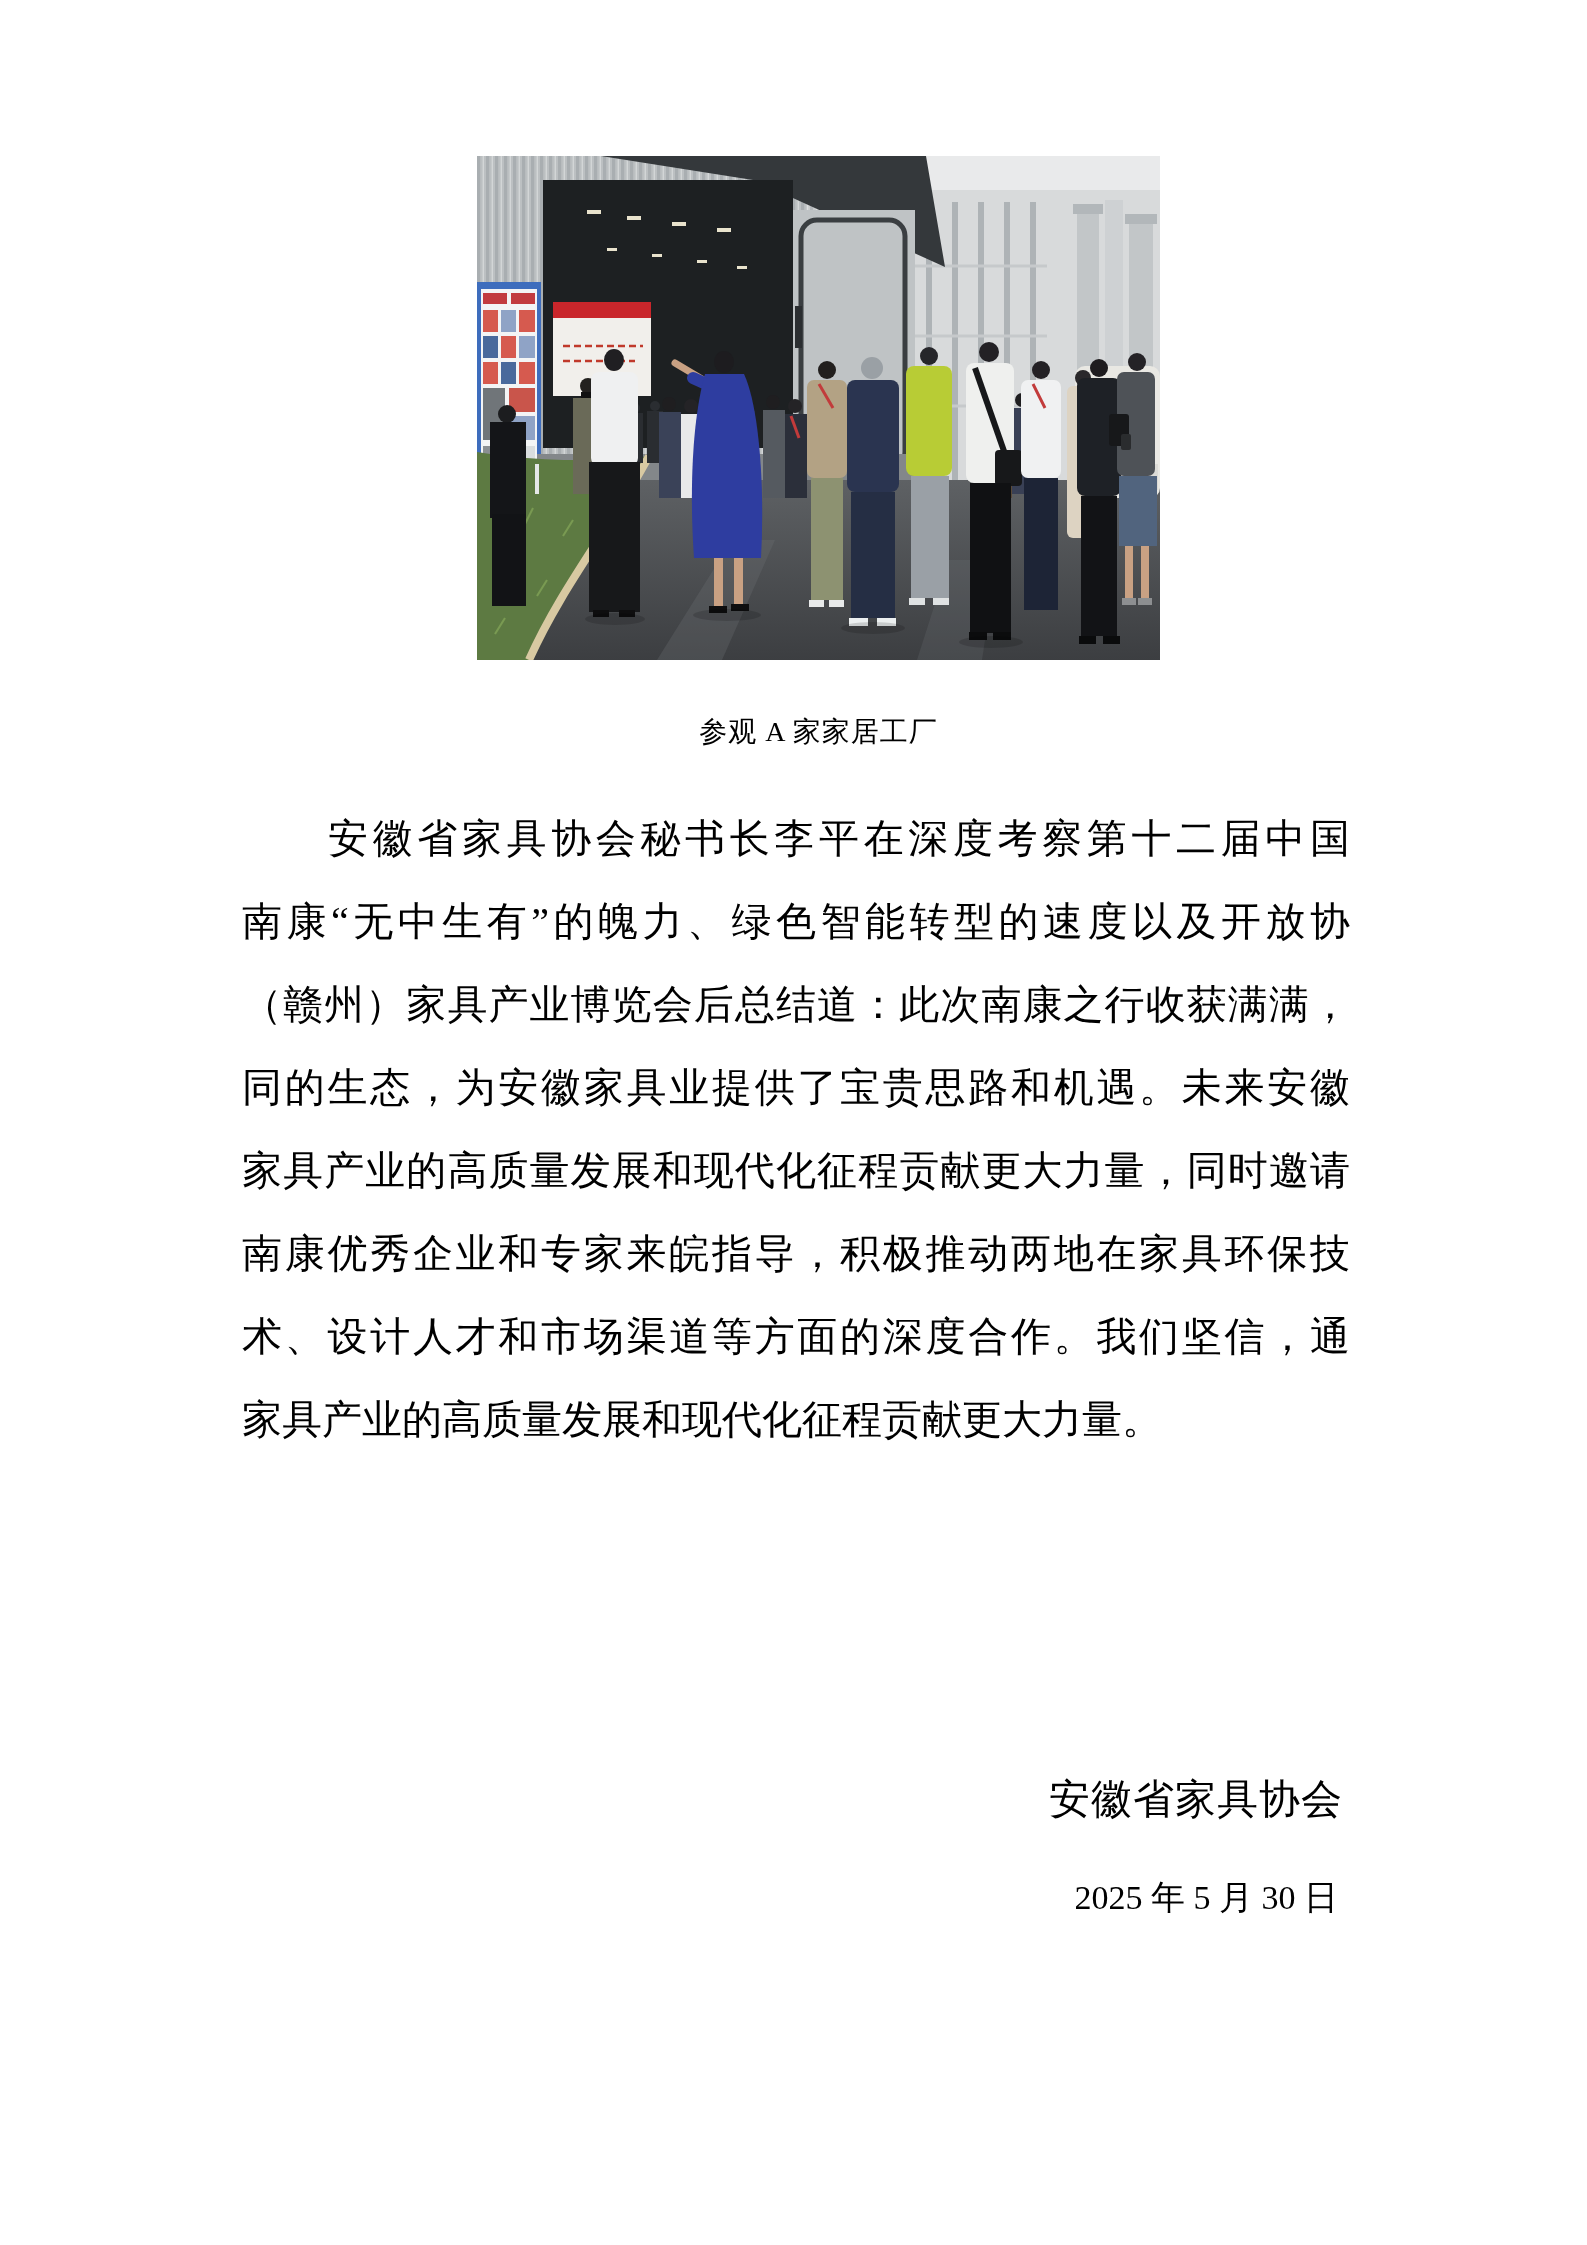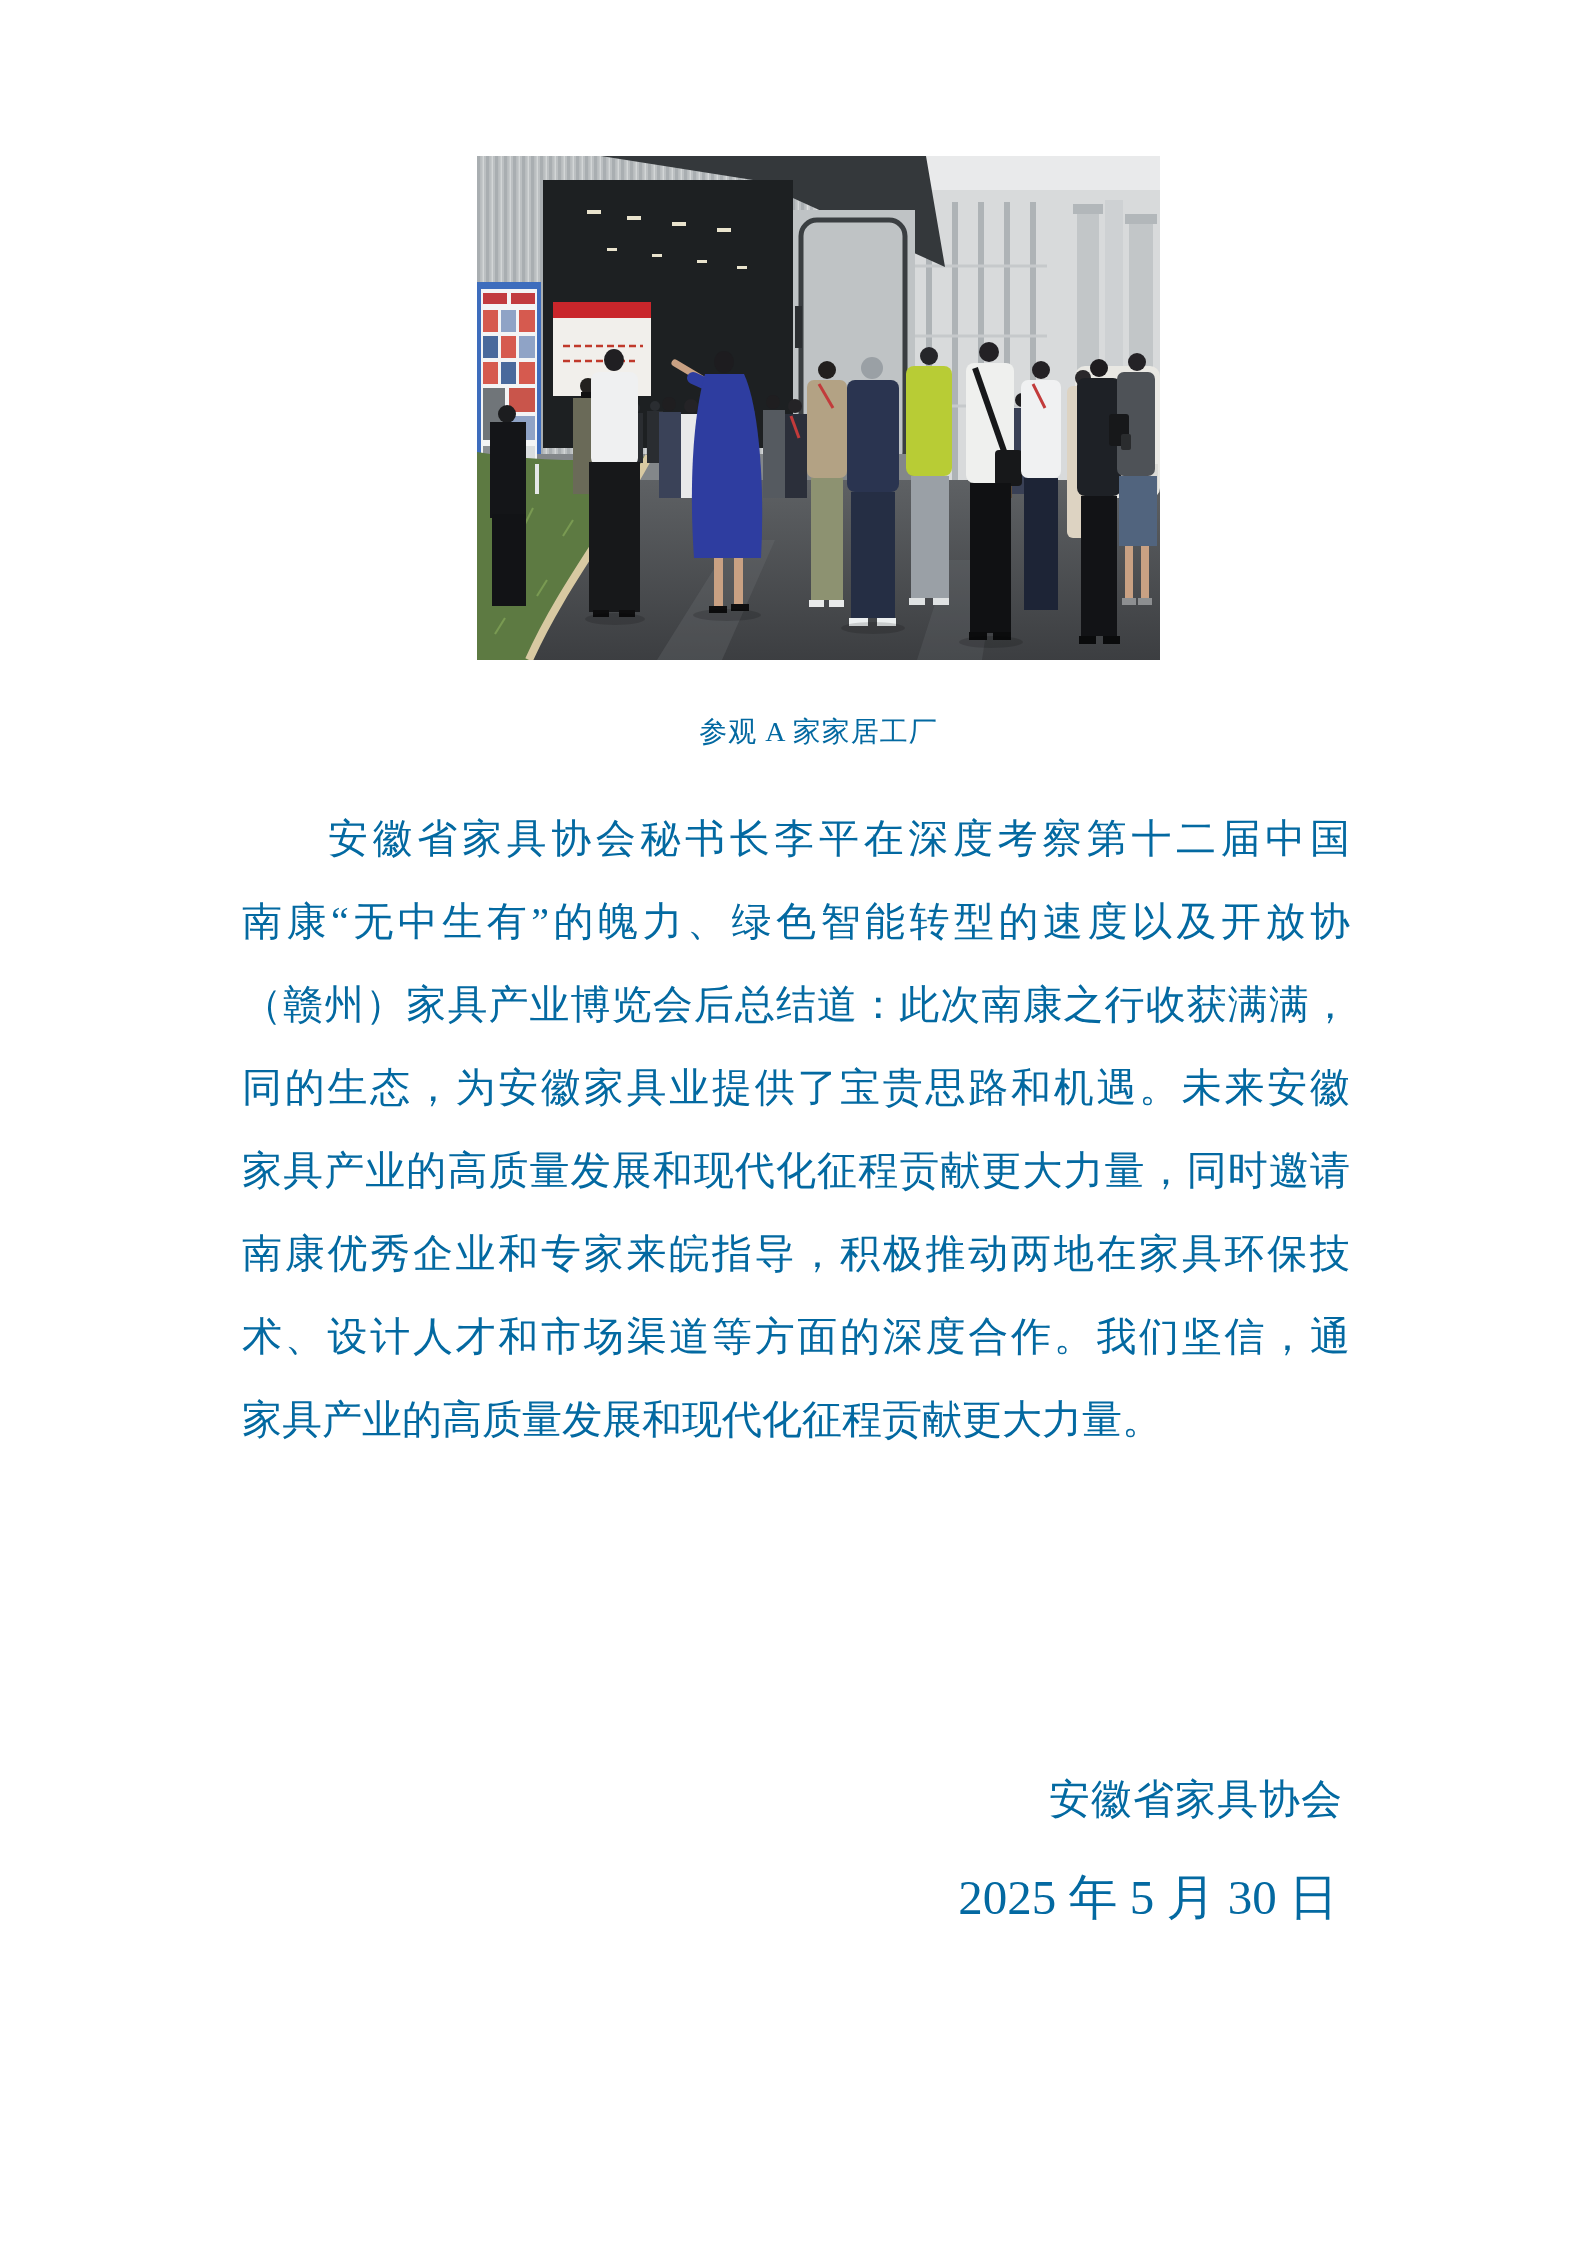--- a/index.html
+++ b/index.html
@@ -1,18 +1,18 @@
 <!DOCTYPE html>
 <html><head>
 <meta charset="utf-8">
 <style>
   html,body{margin:0;padding:0;background:#ffffff;}
   .page{
     position:relative;width:1587px;height:2245px;background:#ffffff;
-    overflow:hidden;color:#0369a1;
+    overflow:hidden;color:#000000;
     font-family:"Liberation Serif","DejaVu Serif",serif;
   }
   figure.photo{position:absolute;left:477px;top:156px;width:683px;height:504px;margin:0;padding:0;}
   figure.photo svg{display:block;width:683px;height:504px;}
   .caption{
     position:absolute;left:477px;top:706px;width:683px;height:52px;
     line-height:52px;text-align:center;font-size:28px;letter-spacing:1px;
   }
   .paragraph{position:absolute;left:242px;top:797px;width:1108px;font-size:40px;}
   .pline{
@@ -21,21 +21,21 @@
     overflow:hidden;white-space:nowrap;
   }
   .pline.indent{padding-left:86px;}
   .pline.last{text-align:right;text-align-last:left;}
   .signature{
     position:absolute;right:244px;top:1769px;height:60px;line-height:60px;
     font-size:41px;letter-spacing:1px;
   }
   .date{
     position:absolute;right:249px;top:1868px;height:60px;line-height:60px;
-    font-size:49px;
+    font-size:34px;
   }
 </style>
 </head>
 <body>
 
 <div class="page">
 
   <figure class="photo">
     <svg viewBox="0 0 683 504" xmlns="http://www.w3.org/2000/svg">
       <defs>

